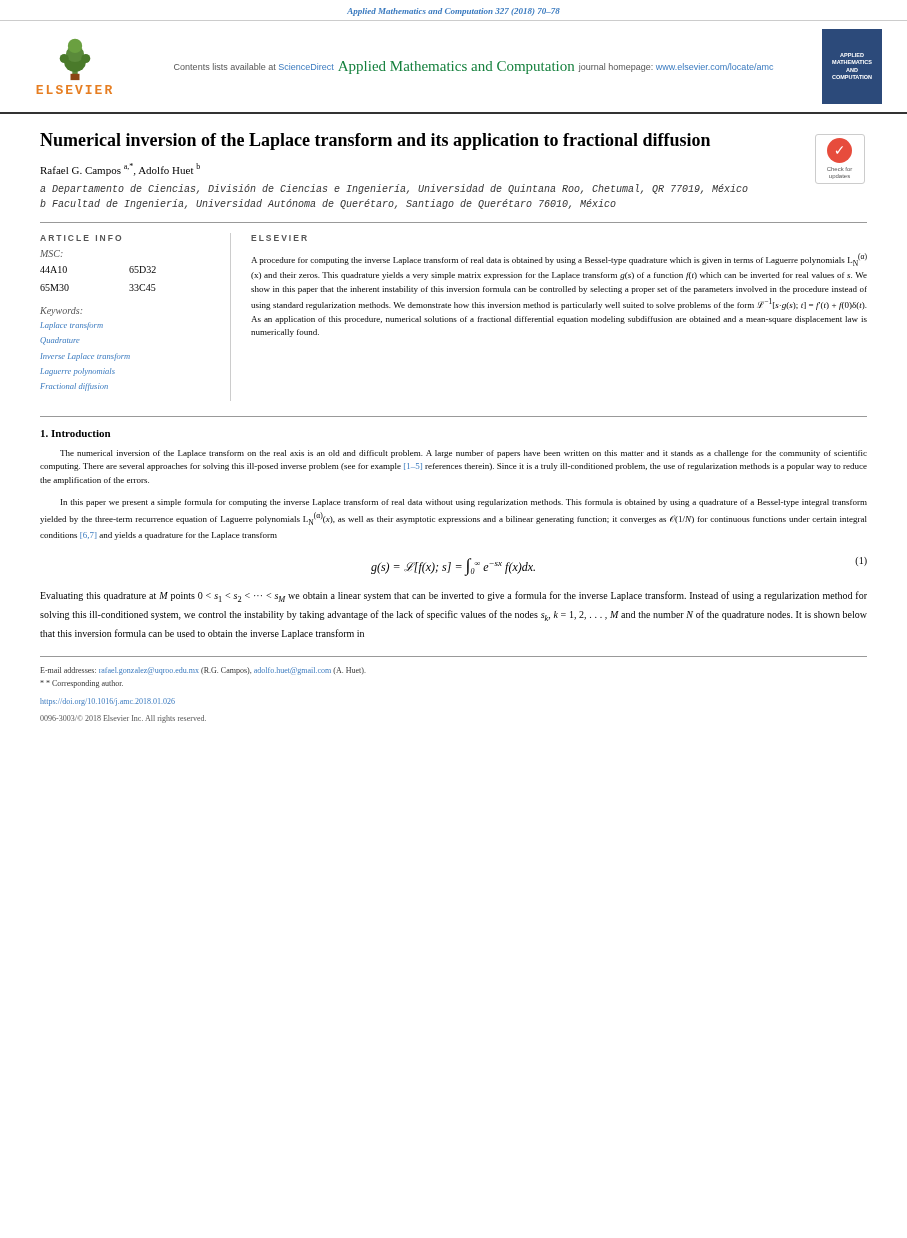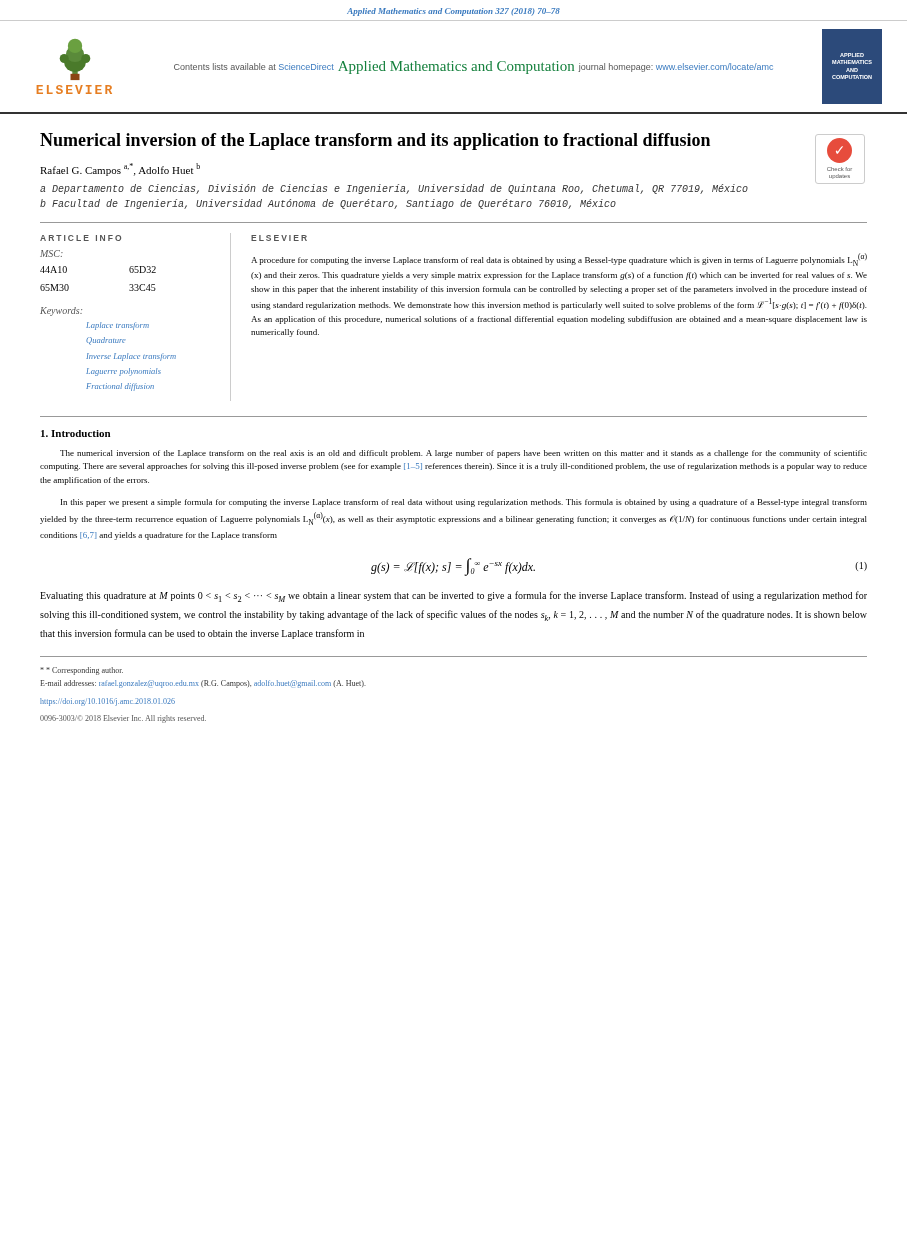--- a/index.html
+++ b/index.html
@@ -238,21 +238,20 @@
       font-size: 10px;
       margin-bottom: 2px;
       color: #555;
     }
 
     .keywords-list {
       font-size: 8.5px;
       line-height: 1.8;
       font-style: italic;
       color: #3a7abf;
-      margin-left: 46px;
     }
 
     .keyword-item {
       display: block;
     }
 
     
     .abstract-section {
       flex: 1;
     }
@@ -305,21 +304,21 @@
       font-size: 10px;
       line-height: 1.55;
       text-align: justify;
       color: #000;
       margin-bottom: 8px;
     }
 
     
     .equation-container {
       display: flex;
-      align-items: center;
+      align-items: flex-start;
       justify-content: center;
       margin: 12px 0;
       position: relative;
     }
 
     .equation-content {
       font-size: 12px;
       font-style: italic;
       text-align: center;
     }
@@ -492,29 +491,29 @@
       <div class="equation-number">(1)</div>
     </div>
 
     <div class="paragraph-no-indent">Evaluating this quadrature at <em>M</em> points 0 &lt; <em>s</em><sub>1</sub> &lt; <em>s</em><sub>2</sub> &lt; ··· &lt; <em>s<sub>M</sub></em> we obtain a linear system that can be inverted to give a formula for the inverse Laplace transform. Instead of using a regularization method for solving this ill-conditioned system, we control the instability by taking advantage of the lack of specific values of the nodes <em>s<sub>k</sub></em>, <em>k</em> = 1, 2, . . . , <em>M</em> and the number <em>N</em> of the quadrature nodes. It is shown below that this inversion formula can be used to obtain the inverse Laplace transform in</div>
   </div>
 
   <hr class="footer-divider">
 
   <div class="footnote-section">
     <div>
-      <span>* </span>
-      <span>* Corresponding author.</span>
-    </div>
-    <div>
       <span>E-mail addresses:</span>
       <a href="#" class="ref-link">rafael.gonzalez@uqroo.edu.mx</a>
       <span>(R.G. Campos),</span>
       <a href="#" class="ref-link">adolfo.huet@gmail.com</a>
       <span>(A. Huet).</span>
     </div>
+    <div>
+      <span>* </span>
+      <span>* Corresponding author.</span>
+    </div>
     <div style="margin-top:5px;">
       <a href="#" class="doi-link">https://doi.org/10.1016/j.amc.2018.01.026</a>
     </div>
     <div class="issn-line">0096-3003/© 2018 Elsevier Inc. All rights reserved.</div>
   </div>
 
 </div>
 
 </body></html>

